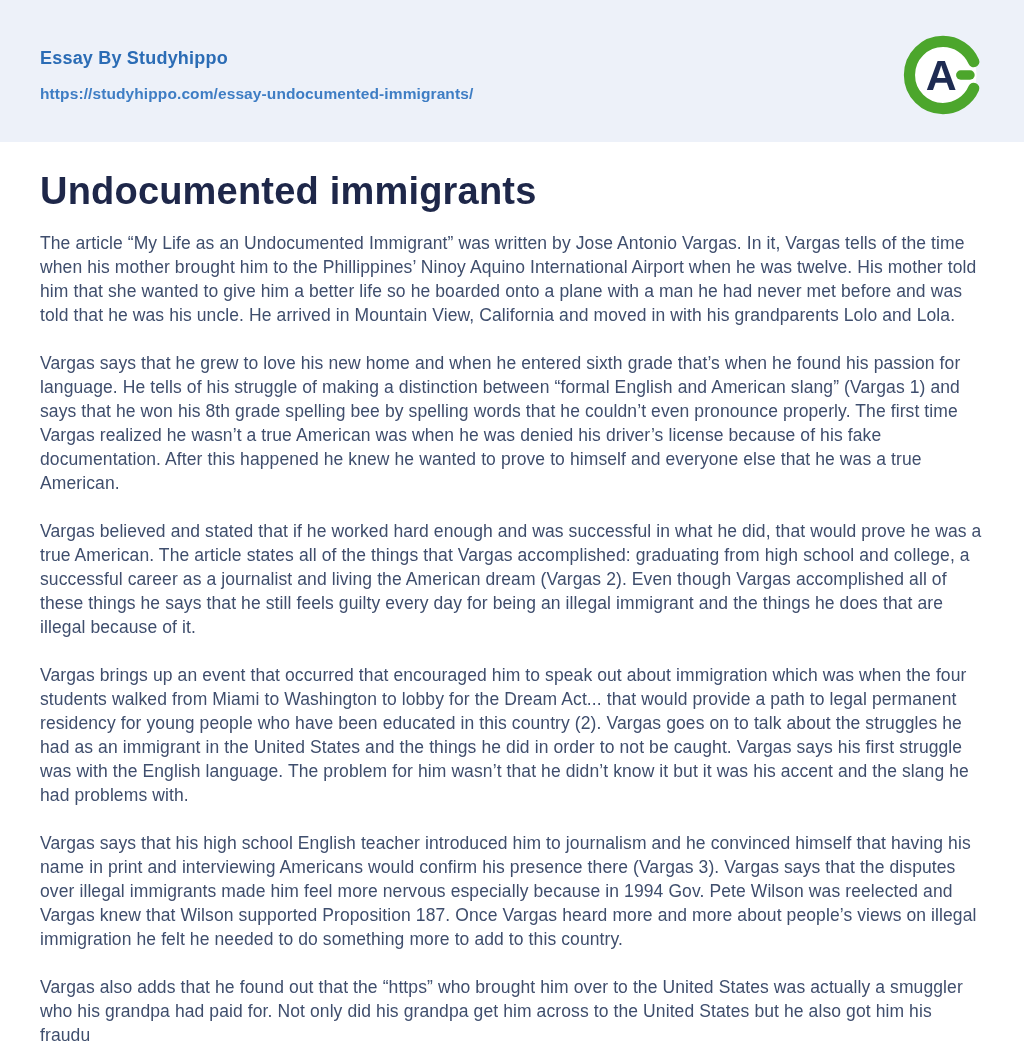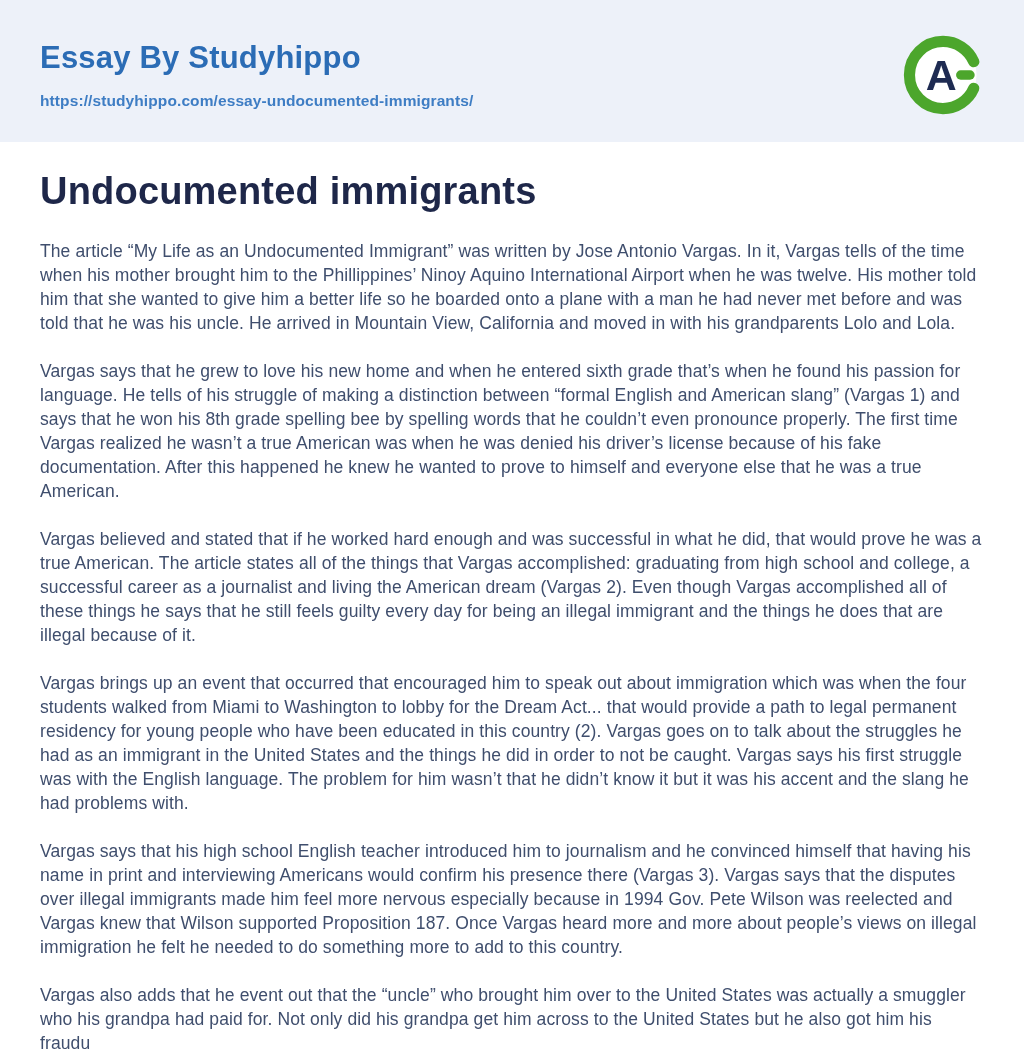--- a/index.html
+++ b/index.html
@@ -22,21 +22,21 @@
     justify-content: space-between;
     align-items: center;
   }
   .header-left {
     display: flex;
     flex-direction: column;
     gap: 16px;
   }
   .byline {
     color: #2b6cb5;
-    font-size: 31px;
+    font-size: 18px;
     font-weight: 700;
     letter-spacing: 0.2px;
   }
   .source-url {
     color: #3e7dc4;
     font-size: 15.5px;
     font-weight: 700;
     text-decoration: none;
     letter-spacing: 0.1px;
   }
@@ -46,21 +46,21 @@
     margin-right: 2px;
     flex: 0 0 auto;
   }
   .main {
     padding: 20px 40px 40px 40px;
   }
   .title {
     color: #1e2749;
     font-size: 38px;
     font-weight: 700;
-    margin: 8px 0 26px 0;
+    margin: 8px 0 18px 0;
     letter-spacing: 0.2px;
   }
   .essay p {
     color: #3f4e6d;
     font-size: 17.5px;
     line-height: 24px;
     margin: 4px 0 24px 0;
     letter-spacing: 0.1px;
   }
 </style>
@@ -84,17 +84,17 @@
   </div>
 
   <div class="main">
     <h1 class="title">Undocumented immigrants</h1>
     <div class="essay">
       <p>The article “My Life as an Undocumented Immigrant” was written by Jose Antonio Vargas. In it, Vargas tells of the time when his mother brought him to the Phillippines’ Ninoy Aquino International Airport when he was twelve. His mother told him that she wanted to give him a better life so he boarded onto a plane with a man he had never met before and was told that he was his uncle. He arrived in Mountain View, California and moved in with his grandparents Lolo and Lola.</p>
       <p>Vargas says that he grew to love his new home and when he entered sixth grade that’s when he found his passion for language. He tells of his struggle of making a distinction between “formal English and American slang” (Vargas 1) and says that he won his 8th grade spelling bee by spelling words that he couldn’t even pronounce properly. The first time Vargas realized he wasn’t a true American was when he was denied his driver’s license because of his fake documentation. After this happened he knew he wanted to prove to himself and everyone else that he was a true American.</p>
       <p>Vargas believed and stated that if he worked hard enough and was successful in what he did, that would prove he was a true American. The article states all of the things that Vargas accomplished: graduating from high school and college, a successful career as a journalist and living the American dream (Vargas 2). Even though Vargas accomplished all of these things he says that he still feels guilty every day for being an illegal immigrant and the things he does that are illegal because of it.</p>
       <p>Vargas brings up an event that occurred that encouraged him to speak out about immigration which was when the four students walked from Miami to Washington to lobby for the Dream Act... that would provide a path to legal permanent residency for young people who have been educated in this country (2). Vargas goes on to talk about the struggles he had as an immigrant in the United States and the things he did in order to not be caught. Vargas says his first struggle was with the English language. The problem for him wasn’t that he didn’t know it but it was his accent and the slang he had problems with.</p>
       <p>Vargas says that his high school English teacher introduced him to journalism and he convinced himself that having his name in print and interviewing Americans would confirm his presence there (Vargas 3). Vargas says that the disputes over illegal immigrants made him feel more nervous especially because in 1994 Gov. Pete Wilson was reelected and Vargas knew that Wilson supported Proposition 187. Once Vargas heard more and more about people’s views on illegal immigration he felt he needed to do something more to add to this country.</p>
-      <p>Vargas also adds that he event out that the “uncle” who brought him over to the United States was actually a smuggler who his grandpa had paid for. Not only did his grandpa get him across to the United States but he also got him his fraudu</p>
+      <p>Vargas also adds that he found out that the “https” who brought him over to the United States was actually a smuggler who his grandpa had paid for. Not only did his grandpa get him across to the United States but he also got him his fraudu</p>
     </div>
   </div>
 
 </div>
 
 </body></html>

